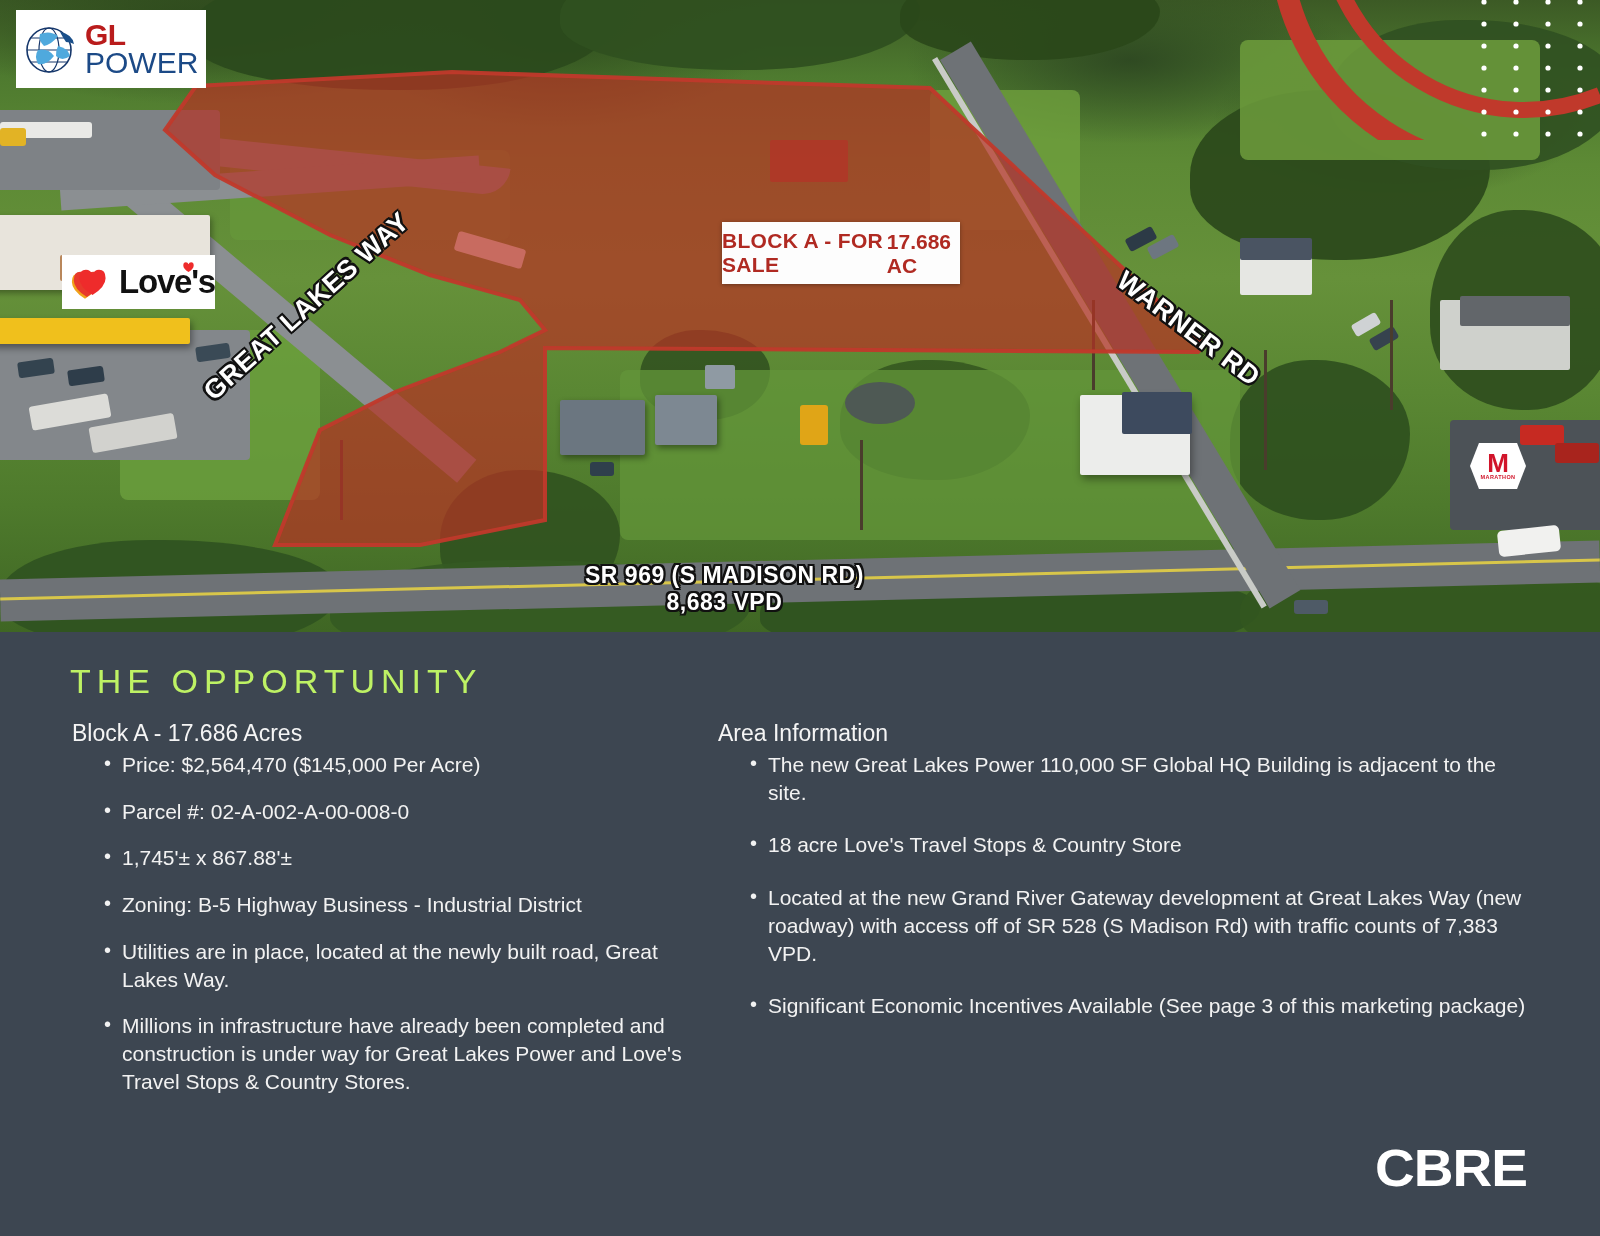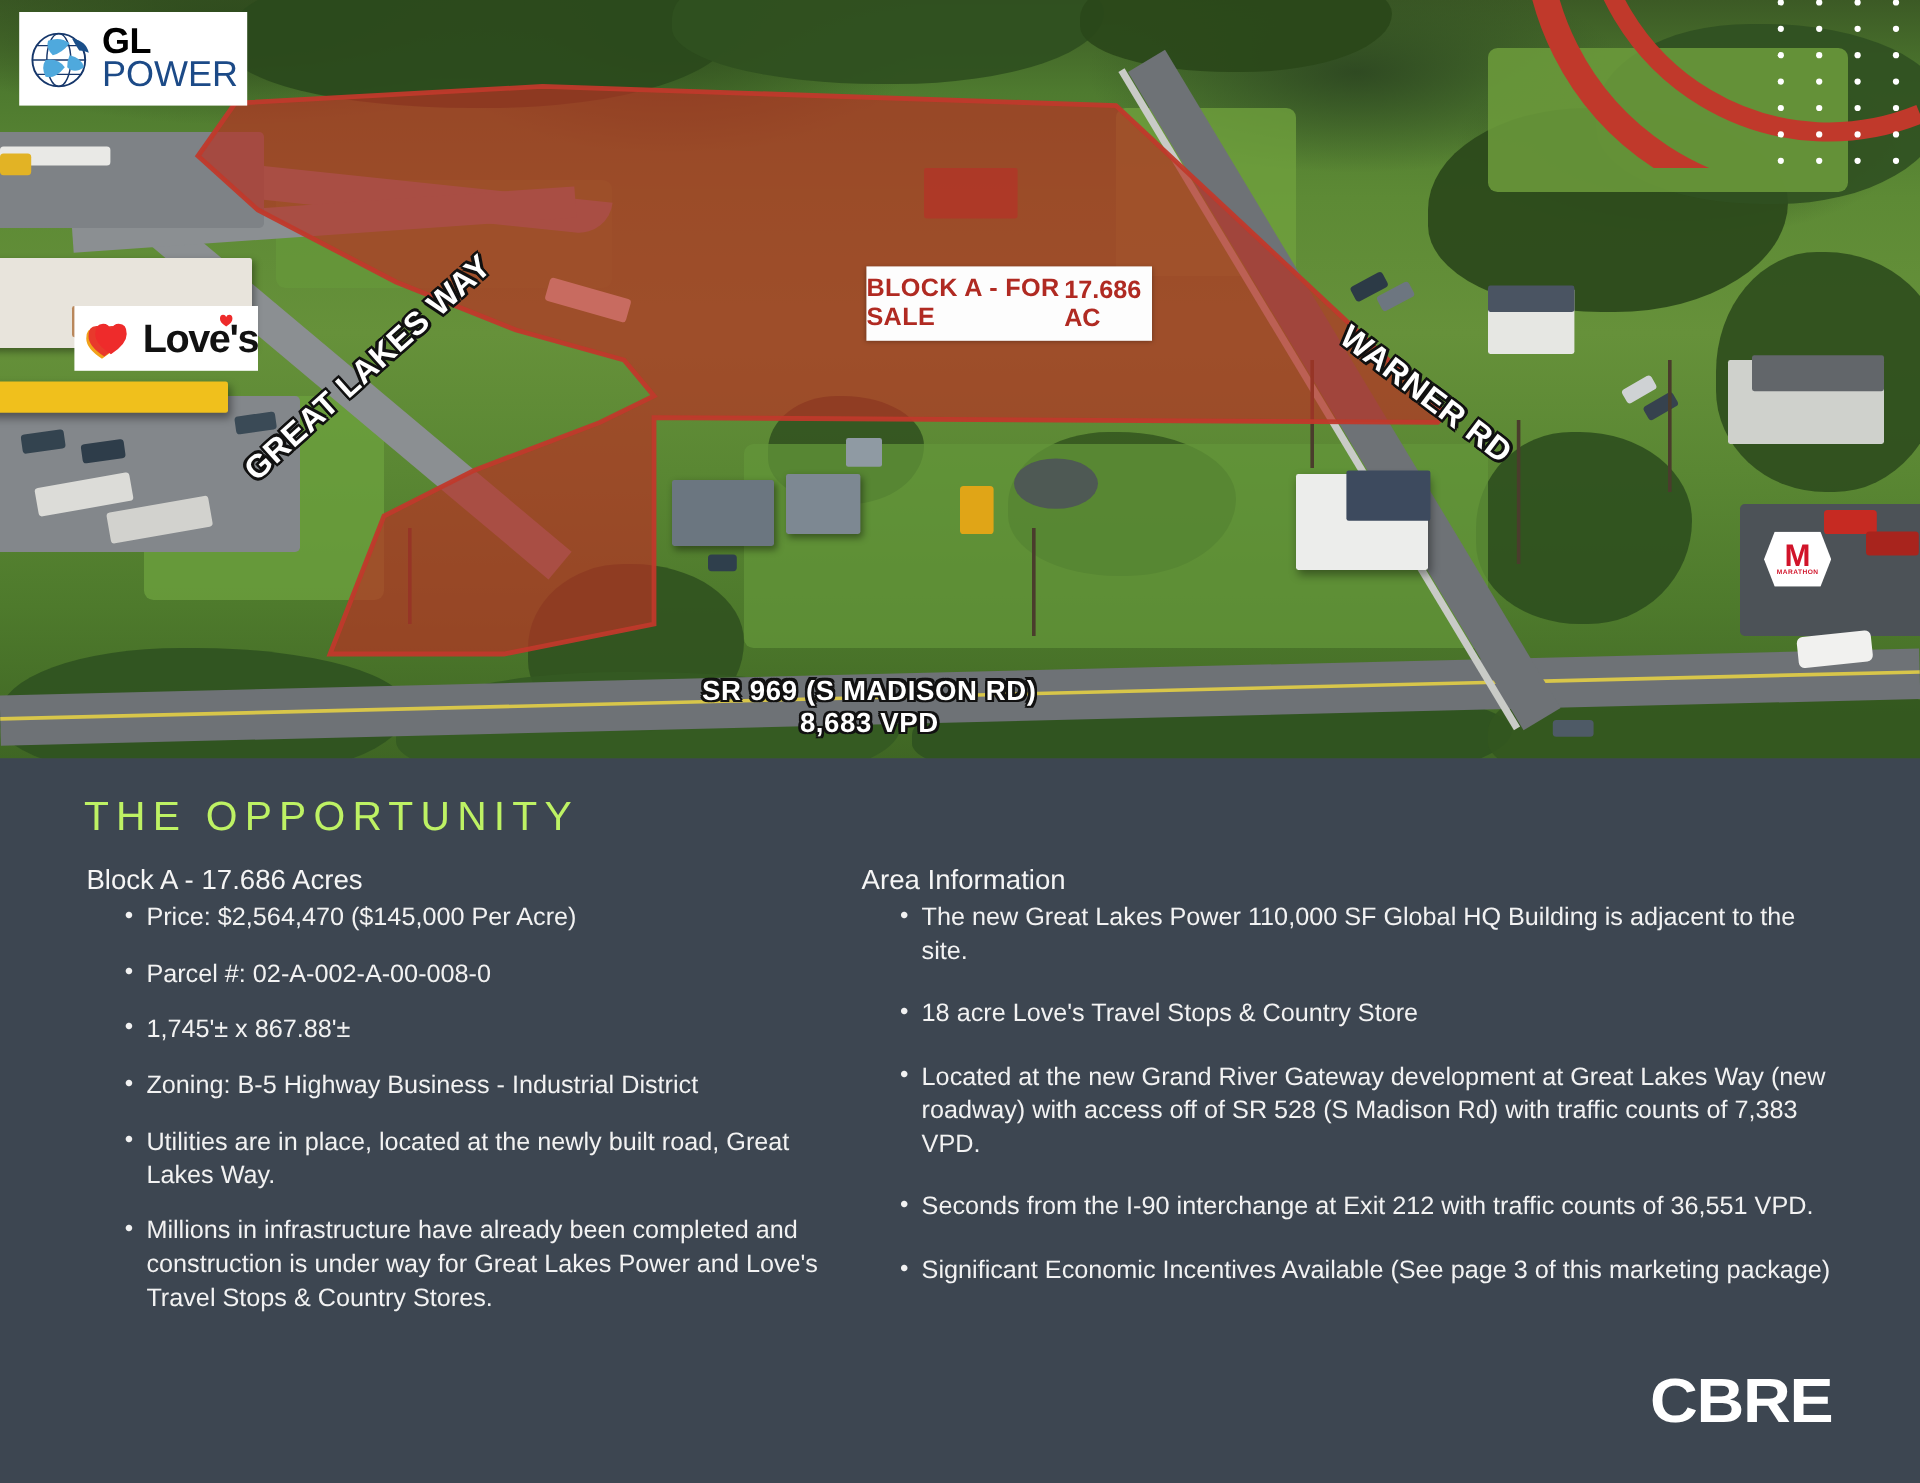--- a/index.html
+++ b/index.html
@@ -79,21 +79,21 @@
   }
   #block-callout .line1 { color:#b02a22; font-weight:bold; font-size:21px; letter-spacing:.3px; }
   #block-callout .line2 { color:#b02a22; font-weight:bold; font-size:21px; margin-top:2px; }
 
   
   #gl-logo {
     position:absolute; left:16px; top:10px; width:190px; height:78px;
     background:#fff; display:flex; align-items:center; padding-left:6px; gap:5px;
   }
   #gl-logo .gl-text { display:flex; flex-direction:column; line-height:.92; }
-  #gl-logo .gl { font-size:30px; font-weight:bold; color:#000000; letter-spacing:-.5px; }
+  #gl-logo .gl { font-size:30px; font-weight:bold; color:#b91c1c; letter-spacing:-.5px; }
   #gl-logo .power { font-size:30px; color:#1c4a87; letter-spacing:0px; }
 
   
   #loves-logo {
     position:absolute; left:62px; top:255px; width:153px; height:54px;
     background:#fff; display:flex; align-items:center; gap:4px; padding-left:8px;text-align:right;
   }
   #loves-logo .loves-word {
     font-size:33px; font-weight:bold; color:#111; letter-spacing:-1.2px;
     font-family:"Liberation Sans", sans-serif; position:relative;
@@ -326,19 +326,18 @@
       <li>Millions in infrastructure have already been completed and construction is under way for Great Lakes Power and Love's Travel Stops &amp; Country Stores.</li>
     </ul>
   </div>
 
   <div class="col" id="col-right">
     <div class="col-heading">Area Information</div>
     <ul class="bullets">
       <li>The new Great Lakes Power 110,000 SF Global HQ Building is adjacent to the site.</li>
       <li>18 acre Love's Travel Stops &amp; Country Store</li>
       <li>Located at the new Grand River Gateway development at Great Lakes Way (new roadway) with access off of SR 528 (S Madison Rd) with traffic counts of 7,383 VPD.</li>
-      <li>Seconds from the I-90 interchange at Exit 212 with traffic counts of 36,551 VPD.</li>
       <li>Significant Economic Incentives Available (See page 3 of this marketing package)</li>
     </ul>
   </div>
 </div>
 
 <div id="cbre-logo">CBRE</div>
 
 </body></html>

